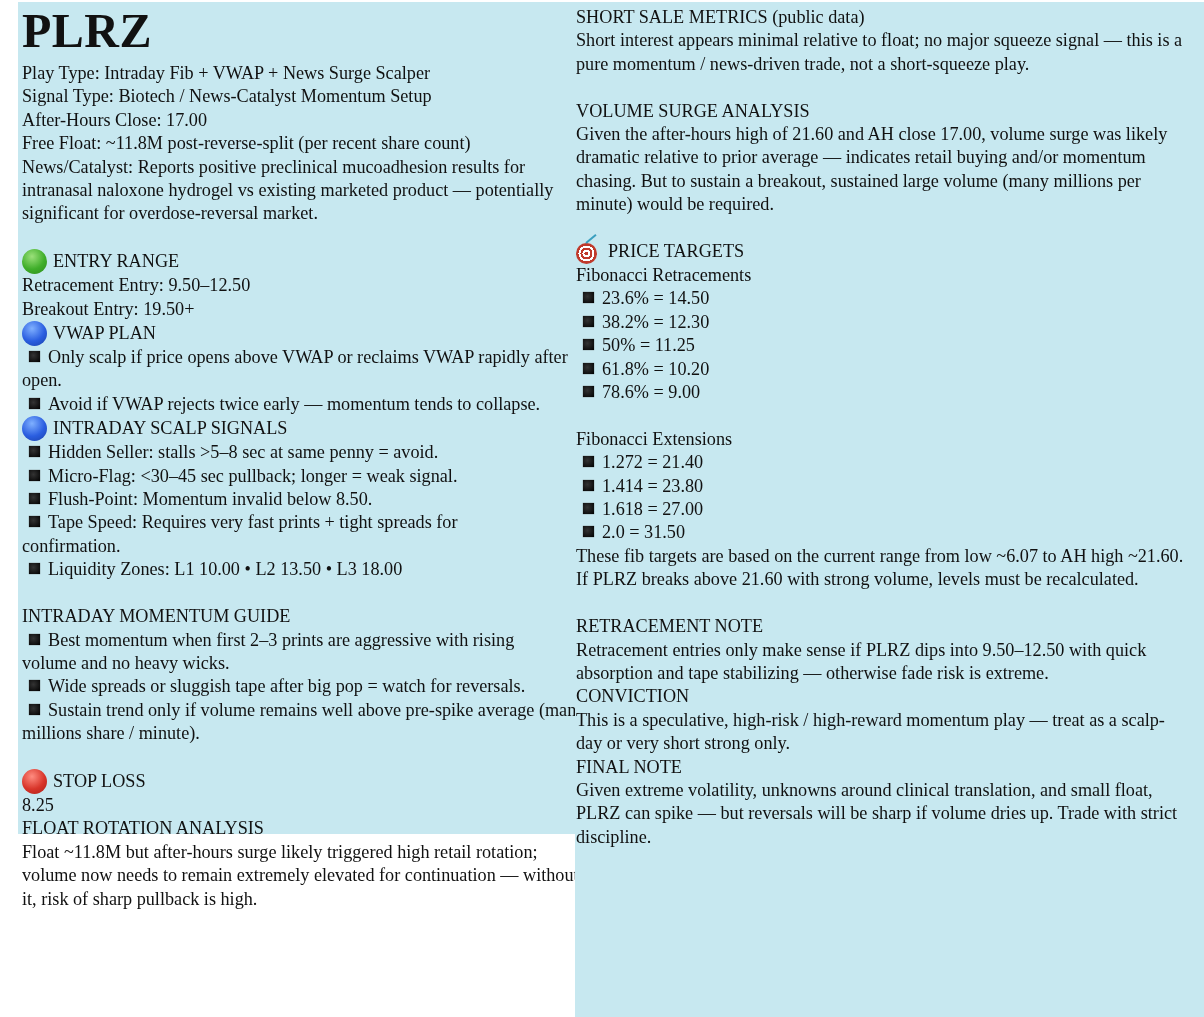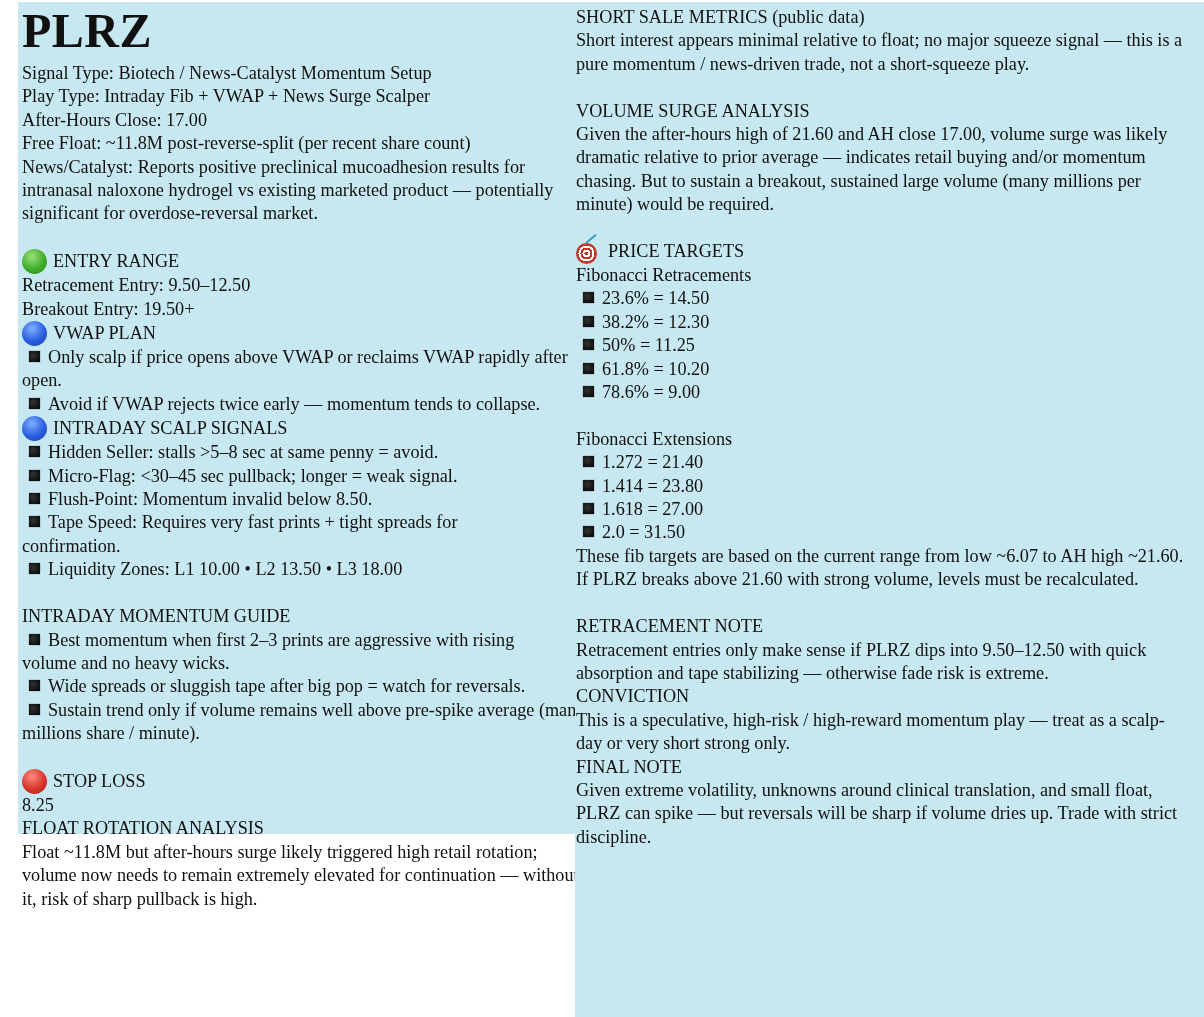--- a/index.html
+++ b/index.html
@@ -29,22 +29,22 @@
     .target .dart { position: absolute; left: 10px; top: 2px; width: 13px; height: 2px; background: #3a9fbf; transform: rotate(-40deg); transform-origin: left center; }
     .bullet { display: inline-block; width: 11px; height: 11px; background: radial-gradient(circle at 40% 40%, #333, #000); margin: 0 8px 0 7px; vertical-align: 1px; box-shadow: 0 0 1px #555; }
   </style>
 </head>
 <body>
 
 <div class="panel" id="left">
   <div class="ticker">PLRZ</div>
 
   <div>
+    <div class="line">Play Type: Intraday Fib + VWAP + News Surge Scalper</div>
     <div class="line">Signal Type: Biotech / News-Catalyst Momentum Setup</div>
-    <div class="line">Play Type: Intraday Fib + VWAP + News Surge Scalper</div>
     <div class="line">After-Hours Close: 17.00</div>
     <div class="line">Free Float: ~11.8M post-reverse-split (per recent share count)</div>
     <div class="wrap" style="width:560px">News/Catalyst: Reports positive preclinical mucoadhesion results for intranasal naloxone hydrogel vs existing marketed product — potentially significant for overdose-reversal market.</div>
   </div>
 
   <div class="gap"></div>
 
   <div>
     <div class="head">
       <span class="dot green"></span>

